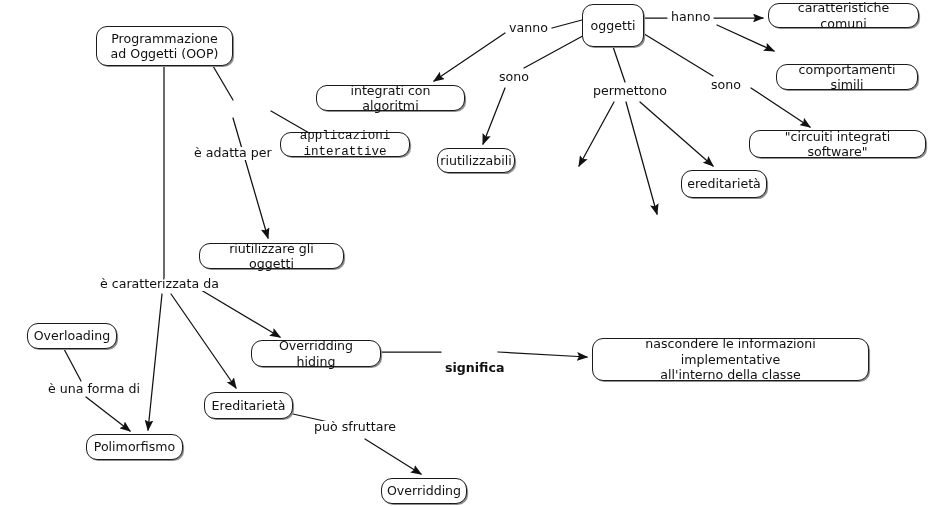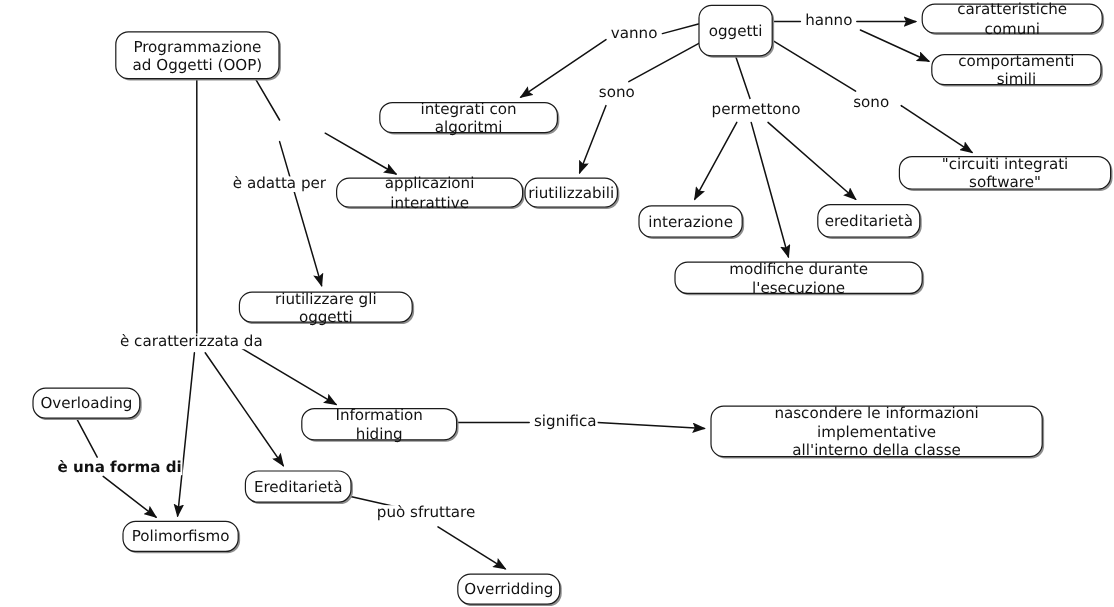--- a/index.html
+++ b/index.html
@@ -118,64 +118,62 @@
     </g>
   </svg>
 
   <div class="node" style="left:96px; top:26px; width:137px; height:40px;">Programmazione
 ad Oggetti (OOP)</div>
 
   <div class="node" style="left:582px; top:4px; width:62px; height:43px;">oggetti</div>
 
   <div class="node" style="left:768px; top:3px; width:151px; height:25px;">caratteristiche comuni</div>
 
-  <div class="node" style="left:776px; top:45px; width:142px; height:26px;">comportamenti simili</div>
+  <div class="node" style="left:776px; top:64px; width:142px; height:26px;">comportamenti simili</div>
 
   <div class="node" style="left:316px; top:85px; width:149px; height:26px;">integrati con algoritmi</div>
 
   <div class="node" style="left:749px; top:130px; width:177px; height:28px;">"circuiti integrati software"</div>
 
-  <div class="node" style="left:280px; top:148px; width:156px; height:25px;">applicazioni interattive</div>
+  <div class="node" style="left:280px; top:132px; width:130px; height:25px;font-family:Liberation Mono, monospace;">applicazioni interattive</div>
 
   <div class="node" style="left:437px; top:148px; width:78px; height:25px;">riutilizzabili</div>
 
-  <div class="node" style="left:532px; top:171px; width:87px; height:27px;">interazione</div>
 
   <div class="node" style="left:681px; top:170px; width:86px; height:28px;">ereditarietà</div>
 
-  <div class="node" style="left:562px; top:218px; width:207px; height:27px;">modifiche durante l'esecuzione</div>
 
   <div class="node" style="left:199px; top:243px; width:145px; height:26px;">riutilizzare gli oggetti</div>
 
   <div class="node" style="left:2px; top:323px; width:90px; height:26px;margin-left:25px;">Overloading</div>
 
-  <div class="node" style="left:251px; top:340px; width:130px; height:27px;">Information hiding</div>
+  <div class="node" style="left:251px; top:340px; width:130px; height:27px;">Overridding hiding</div>
 
   <div class="node two-line" style="left:592px; top:338px; width:277px; height:43px;">nascondere le informazioni implementative
 all'interno della classe</div>
 
   <div class="node" style="left:204px; top:392px; width:89px; height:27px;">Ereditarietà</div>
 
-  <div class="node" style="left:102px; top:434px; width:97px; height:26px;">Polimorfismo</div>
+  <div class="node" style="left:86px; top:434px; width:97px; height:26px;">Polimorfismo</div>
 
   <div class="node" style="left:381px; top:478px; width:86px; height:26px;">Overridding</div>
 
   <div class="edge-label" style="left:193px; top:103px;margin-top:44px;">è adatta per</div>
 
   <div class="edge-label" style="left:508px; top:22px;">vanno</div>
 
   <div class="edge-label" style="left:670px; top:11px;">hanno</div>
 
   <div class="edge-label" style="left:498px; top:71px;">sono</div>
 
   <div class="edge-label" style="left:592px; top:85px;">permettono</div>
 
   <div class="edge-label" style="left:710px; top:79px;">sono</div>
 
   <div class="edge-label" style="left:99px; top:278px;">è caratterizzata da</div>
 
-  <div class="edge-label" style="left:444px; top:345px;">significa</div>
+  <div class="edge-label" style="left:444px; top:362px;font-weight:bold;">significa</div>
 
-  <div class="edge-label" style="left:47px; top:383px;font-weight:bold;">è una forma di</div>
+  <div class="edge-label" style="left:47px; top:383px;">è una forma di</div>
 
   <div class="edge-label" style="left:313px; top:421px;">può sfruttare</div>
 
 </div>
 
 </body></html>

